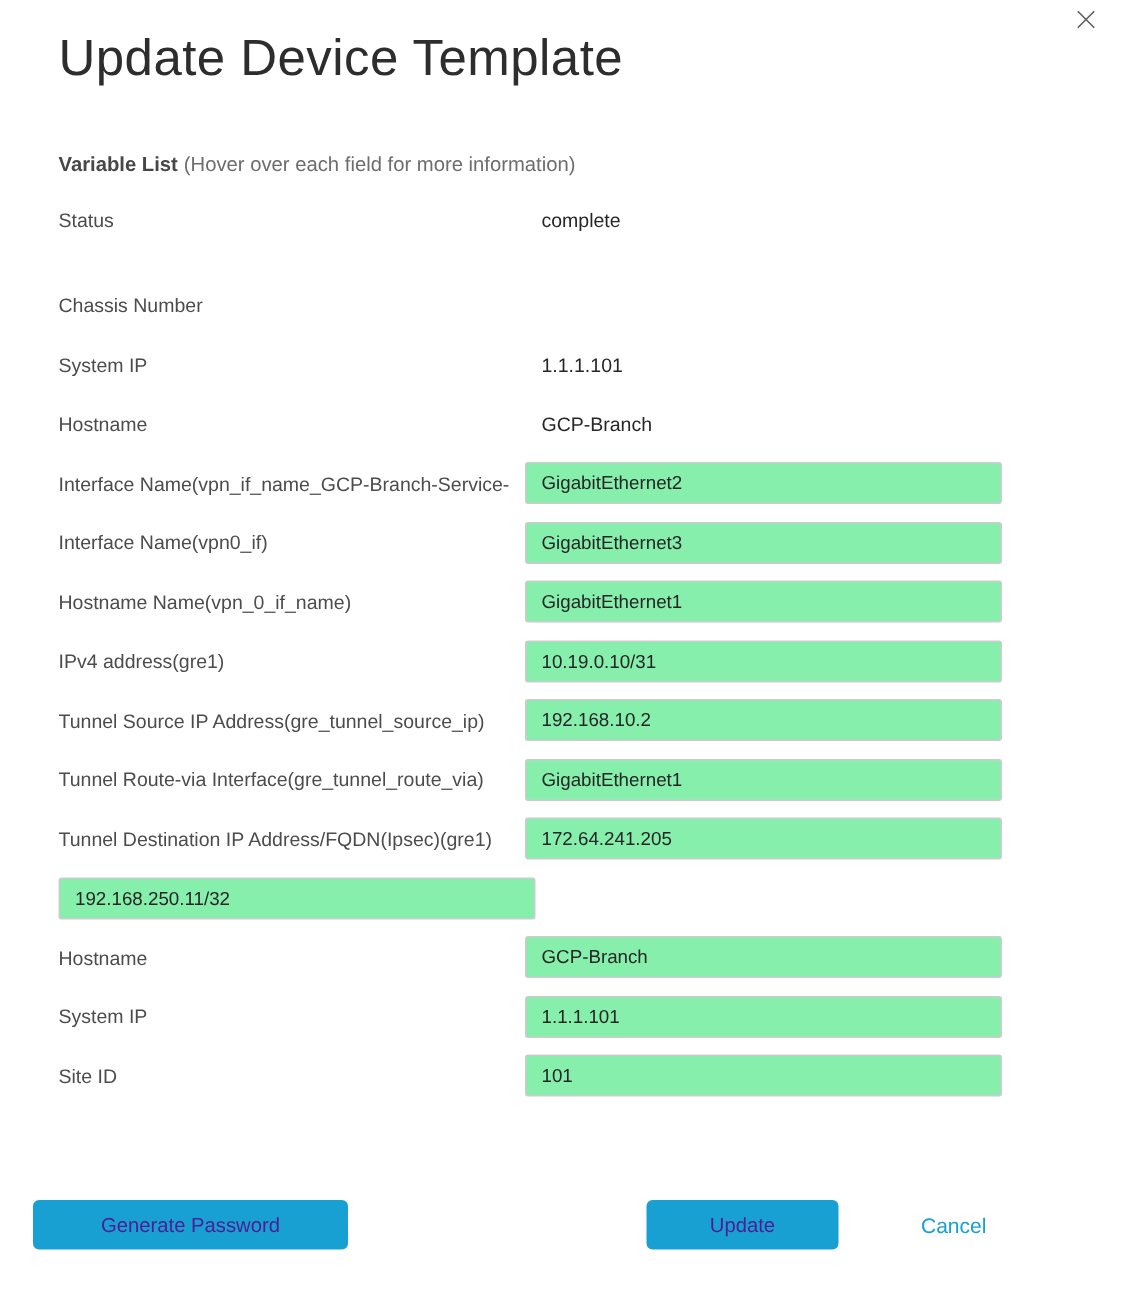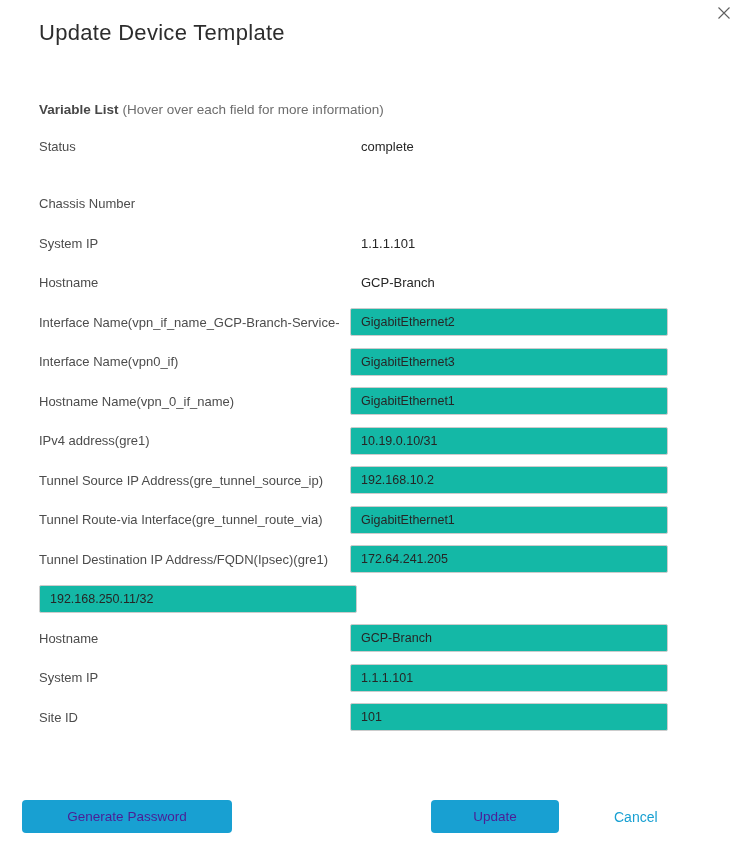--- a/index.html
+++ b/index.html
@@ -5,35 +5,35 @@
   :root { --accent:#18A0D2; }
   * { box-sizing:border-box; margin:0; padding:0; }
   html,body { width:752px; height:865px; }
   body { background:#ffffff; font-family:"Liberation Sans", sans-serif; overflow:hidden; }
 
   .dialog { position:relative; width:752px; height:865px; background:#fff; }
 
   .close-btn { position:absolute; top:6px; right:20px; width:16px; height:16px;
                background:none; border:none; padding:0; cursor:pointer; color:#5f5f5f; }
 
-  .title { position:absolute; left:39px; top:20px; font-size:22px; font-weight:300;
+  .title { position:absolute; left:39px; top:20px; font-size:34px; font-weight:300;
            color:#2d2d2d; letter-spacing:.3px; white-space:nowrap; }
 
   .section-line { position:absolute; left:39px; top:102px; font-size:13.5px;
                   color:#6d6d6d; white-space:nowrap; }
   .section-heading { font-weight:bold; color:#474747; margin-right:4px; }
 
   .rows { position:absolute; left:39px; top:127px; width:629px; }
   .row { display:flex; align-items:center; height:39.5px; }
   .row.gap-before { margin-top:17.5px; }
   .row-label { width:311px; flex:none; font-size:13px; color:#4c4c4c;
                white-space:nowrap; overflow:hidden; }
   .row-value { font-size:13px; color:#262626; padding-left:11px; white-space:nowrap; }
   .row-input { width:318px; height:28px; flex:none; border:1px solid #cccccc;
-               border-radius:2px; background:#14b8a6; padding:0 10px;
+               border-radius:2px; background:#86efac; padding:0 10px;
                font-size:12.5px; color:#262626; font-family:inherit; }
 
   .footer { position:absolute; left:0; top:800px; width:752px; height:33px; }
   .btn { position:absolute; top:0; height:33px; border:none; border-radius:4px;
          background:var(--accent); color:#4c1d95; font-size:13.5px;
          font-family:inherit; cursor:pointer; }
   .btn-generate { left:22px; width:210px; }
   .btn-update { left:431px; width:128px; }
   .btn-cancel { position:absolute; top:0; left:606px; height:33px; padding:0 8px;
                 background:none; border:none; color:var(--accent); font-size:14px;

